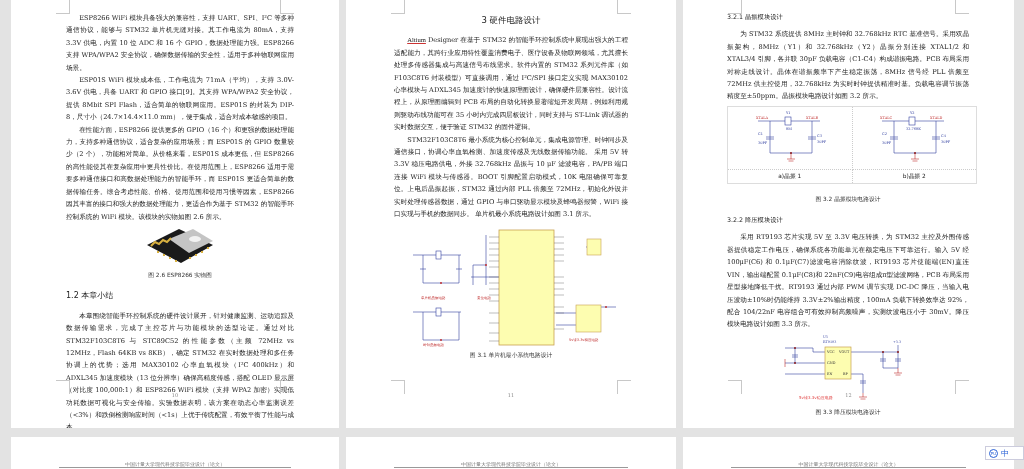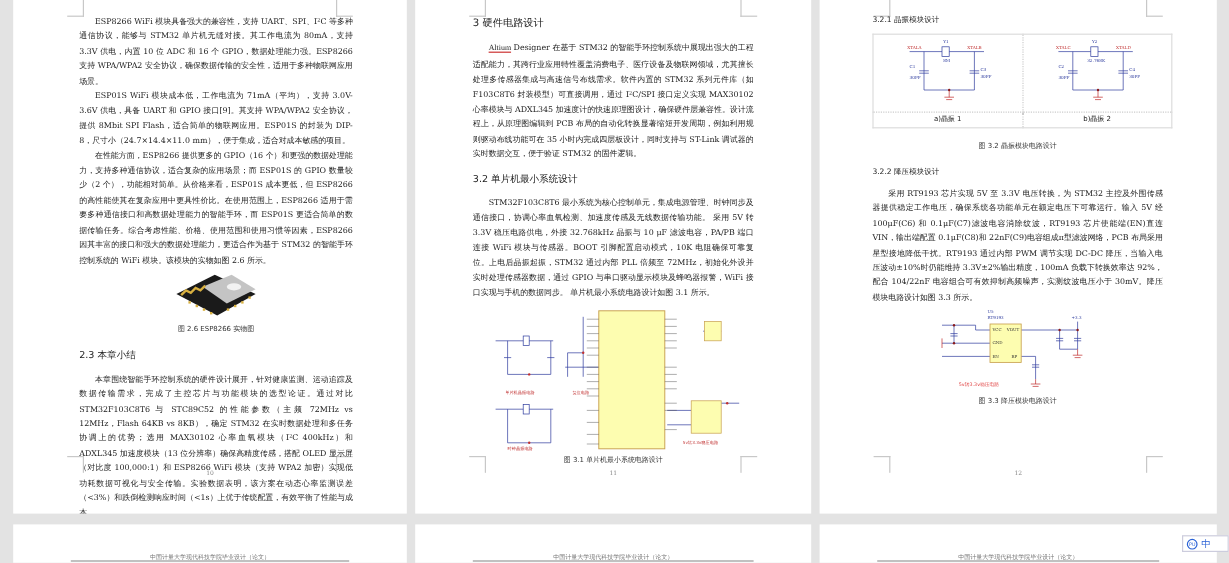--- a/index.html
+++ b/index.html
@@ -16,21 +16,21 @@
   .corner.tl { left: 45px; top: 8px; border-right-width: 1px; border-bottom-width: 1px; }
   .corner.tr { right: 45px; top: 8px; border-left-width: 1px; border-bottom-width: 1px; }
   .corner.bl { left: 45px; bottom: 34px; border-right-width: 1px; border-top-width: 1px; }
   .corner.br { right: 45px; bottom: 34px; border-left-width: 1px; border-top-width: 1px; }
   .content { position: absolute; left: 55px; right: 45px; top: 20px; font-size: 6.6px; line-height: 12.4px; }
   .p2 .content { left: 48px; right: 48px; }
   .p3 .content { left: 44px; right: 45px; }
   .para { text-indent: 2em; text-align: justify; }
   .line-indent { text-indent: 2em; }
   .h2 { font-family: "DejaVu Sans", "Liberation Sans", sans-serif; font-size: 8px; margin: 9px 0 7px 0; font-weight: normal; }
-  .h1 { font-family: "DejaVu Sans", "Liberation Sans", sans-serif; font-size: 8.5px; text-align: left; margin: 2px 0 8px 0; }
+  .h1 { font-family: "DejaVu Sans", "Liberation Sans", sans-serif; font-size: 8.5px; text-align: center; margin: 2px 0 8px 0; }
   .h3 { font-family: "DejaVu Sans", "Liberation Sans", sans-serif; font-size: 6.3px; margin: 0 0 5px 0; }
   .caption { font-size: 5.8px; text-align: center; color: #333; font-family: "DejaVu Sans", "Liberation Sans", sans-serif; }
   .page-num { position: absolute; bottom: 30px; left: 0; right: 0; text-align: center; font-size: 5px; color: #888; }
   .footer-text { position: absolute; top: 24px; left: 0; right: 0; text-align: center; font-size: 5px; color: #777; font-family: "DejaVu Sans", sans-serif; }
   .footer-rule { position: absolute; top: 30px; left: 48px; right: 48px; height: 1px; background: #999; }
   .module-img { width: 74px; height: 38px; margin: 4px auto 4px auto; position: relative; }
   .schem { margin: 4px auto 0 auto; display: block; }
   .underline-red { text-decoration: underline; text-decoration-color: #c33; font-family: Liberation Serif, serif; }
   .crystal-table { width: 250px; margin: 3px 0 0 0; border: 1px solid #ddd; border-collapse: collapse; }
   .crystal-table td { border: 1px dotted #ccc; text-align: center; font-size: 5.8px; font-family: "DejaVu Sans", sans-serif; }
@@ -64,37 +64,36 @@
               <rect x="32" y="33" width="2" height="2"></rect>
             <rect x="64" y="20" width="2" height="2"></rect>
               <rect x="58" y="24" width="2" height="2"></rect>
             <rect x="52" y="27" width="2" height="2"></rect>
               <rect x="46" y="30" width="2" height="2"></rect>
           </g>
           <ellipse cx="52" cy="12" rx="6" ry="3" fill="#f2f2f2"></ellipse>
         </svg>
       </div>
       <div class="caption">图 2.6 ESP8266 实物图</div>
-      <div class="h2">2.3  本章小结</div>
+      <div class="h2">1.2  本章小结</div>
       <div class="para">本章围绕智能手环控制系统的硬件设计展开，针对健康监测、运动追踪及数据传输需求，完成了主控芯片与功能模块的选型论证。通过对比 STM32F103C8T6 与 STC89C52 的性能参数（主频 72MHz vs 12MHz，Flash 64KB vs 8KB），确定 STM32 在实时数据处理和多任务协调上的优势；选用 MAX30102 心率血氧模块（I²C 400kHz）和 ADXL345 加速度模块（13 位分辨率）确保高精度传感，搭配 OLED 显示屏（对比度 100,000:1）和 ESP8266 WiFi 模块（支持 WPA2 加密）实现低功耗数据可视化与安全传输。实验数据表明，该方案在动态心率监测误差（&lt;3%）和跌倒检测响应时间（&lt;1s）上优于传统配置，有效平衡了性能与成本。</div>
     </div>
     <div class="page-num">10</div>
   </div>
 
   <div class="page top p2">
     <div class="corner tl"></div>
     <div class="corner tr"></div>
     <div class="corner bl"></div>
     <div class="corner br"></div>
     <div class="content" style="top:20px;">
       <div class="h1">3  硬件电路设计</div>
       <div class="para">
         <span class="underline-red">Altium</span><span> Designer 在基于 STM32 的智能手环控制系统中展现出强大的工程适配能力，其跨行业应用特性覆盖消费电子、医疗设备及物联网领域，尤其擅长处理多传感器集成与高速信号布线需求。软件内置的 STM32 系列元件库（如 F103C8T6 封装模型）可直接调用，通过 I²C/SPI 接口定义实现 MAX30102 心率模块与 ADXL345 加速度计的快速原理图设计，确保硬件层兼容性。设计流程上，从原理图编辑到 PCB 布局的自动化转换显著缩短开发周期，例如利用规则驱动布线功能可在 35 小时内完成四层板设计，同时支持与 ST-Link 调试器的实时数据交互，便于验证 STM32 的固件逻辑。</span>
       </div>
-      <div class="h2">3.2  单片机最小系统设计</div>
       <div class="para">STM32F103C8T6 最小系统为核心控制单元，集成电源管理、时钟同步及通信接口，协调心率血氧检测、加速度传感及无线数据传输功能。  采用 5V 转 3.3V 稳压电路供电，外接 32.768kHz 晶振与 10 μF 滤波电容，PA/PB 端口连接 WiFi 模块与传感器。BOOT 引脚配置启动模式，10K 电阻确保可靠复位。上电后晶振起振，STM32 通过内部 PLL 倍频至 72MHz，初始化外设并实时处理传感器数据，通过 GPIO 与串口驱动显示模块及蜂鸣器报警，WiFi 接口实现与手机的数据同步。  单片机最小系统电路设计如图 3.1 所示。</div>
       <svg class="schem" width="220" height="122" viewBox="0 0 220 122">
 
         <g stroke="#3340a0" stroke-width="0.6" fill="none">
           <line x1="12" y1="30" x2="35" y2="30"></line>
             <rect x="35" y="26" width="5" height="8"></rect>
             <line x1="40" y1="30" x2="60" y2="30"></line>
           <line x1="22" y1="30" x2="22" y2="58"></line>
             <line x1="58" y1="30" x2="58" y2="58"></line>
             <line x1="22" y1="58" x2="58" y2="58"></line>
@@ -170,20 +169,21 @@
     <div class="page-num">11</div>
   </div>
 
   <div class="page top p3">
     <div class="corner tl"></div>
     <div class="corner tr"></div>
     <div class="corner bl"></div>
     <div class="corner br"></div>
     <div class="content" style="top:19px;">
       <div class="h3">3.2.1 晶振模块设计</div>
+      <div class="para">为 STM32 系统提供 8MHz 主时钟和 32.768kHz RTC 基准信号。采用双晶振架构，8MHz（Y1）和 32.768kHz（Y2）晶振分别连接 XTAL1/2 和 XTAL3/4 引脚，各并联 30pF 负载电容（C1-C4）构成谐振电路。PCB 布局采用对称走线设计。晶体在谐振频率下产生稳定振荡，8MHz 信号经 PLL 倍频至 72MHz 供主控使用，32.768kHz 为实时时钟提供精准时基。负载电容调节振荡精度至±50ppm。晶振模块电路设计如图 3.2 所示。</div>
       <table class="crystal-table">
         <tbody>
             <tr>
           <td style="height:62px;">
             <svg width="120" height="58" viewBox="0 0 120 58">
               <g stroke="#3340a0" stroke-width="0.6" fill="none">
                 <line x1="28" y1="14" x2="55" y2="14"></line>
                     <rect x="55" y="10" width="6" height="8"></rect>
                     <line x1="61" y1="14" x2="90" y2="14"></line>
                 <line x1="40" y1="14" x2="40" y2="46"></line>

